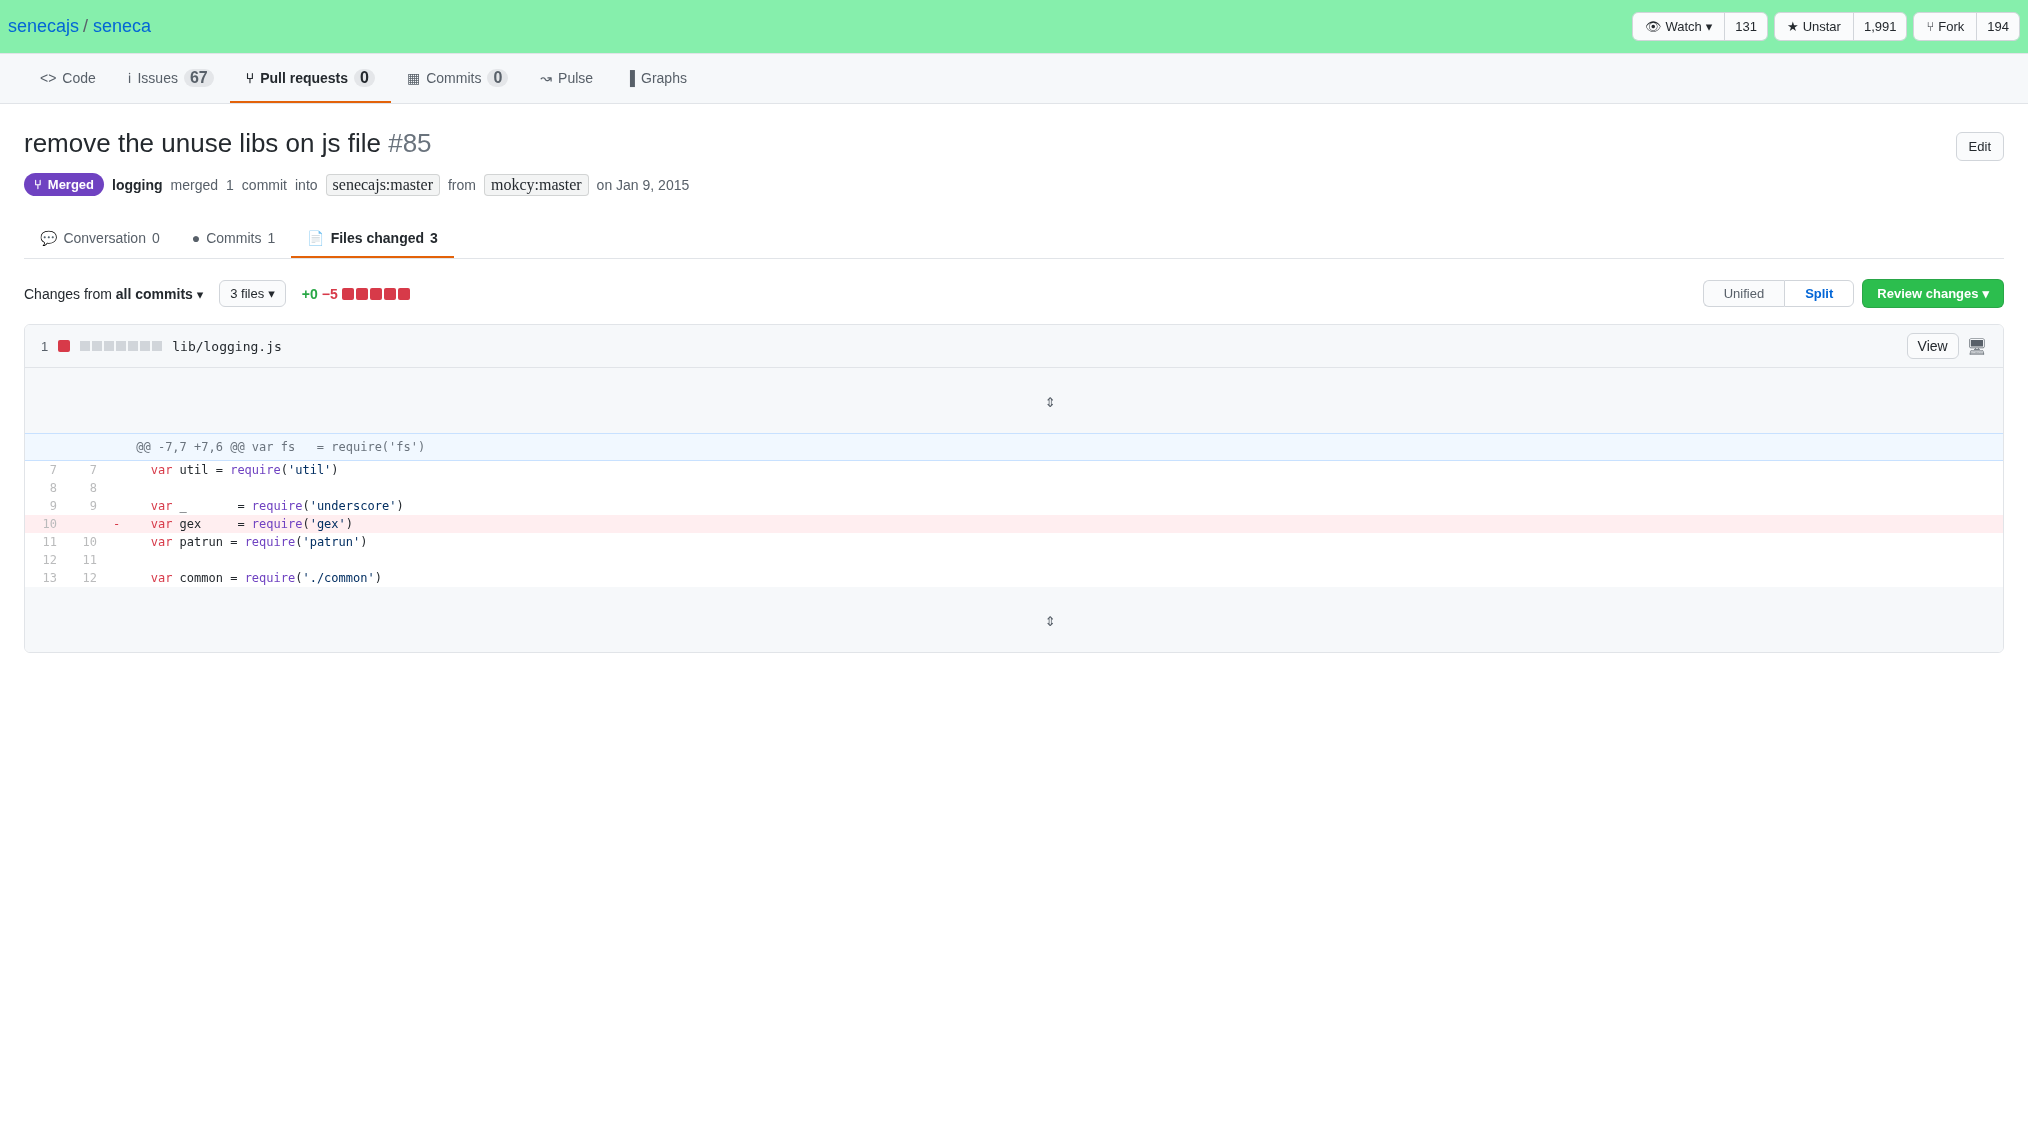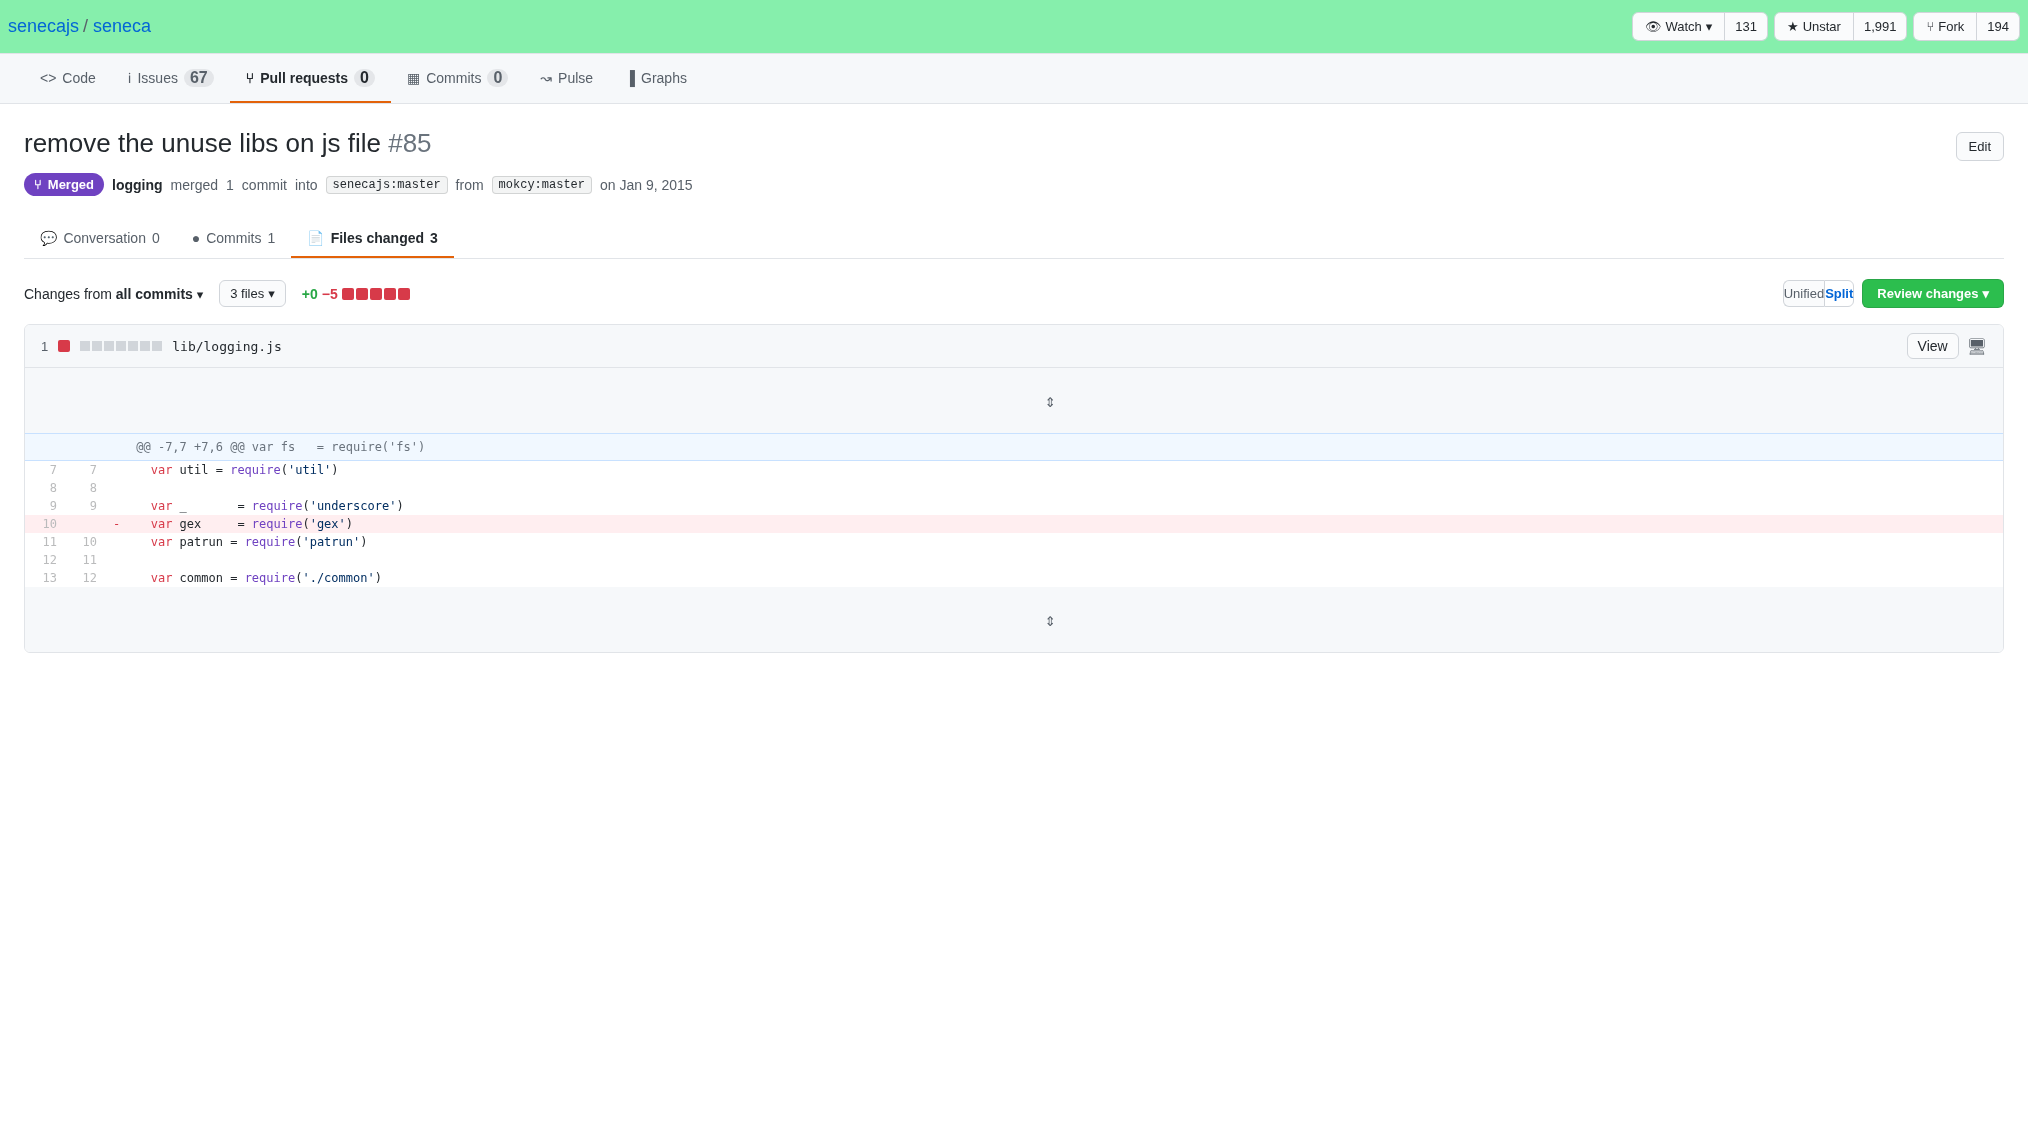--- a/index.html
+++ b/index.html
@@ -107,22 +107,22 @@
       padding: 4px 10px;
       border-radius: 20px;
       font-size: 13px;
       font-weight: 600;
     }
     .code-label {
       background: rgba(27,31,35,0.05);
       border: 1px solid rgba(27,31,35,0.15);
       border-radius: 4px;
       padding: 1px 6px;
-      font-family: Liberation Mono, monospace;
-      font-size: 12px;
+      font-family: Liberation Serif, serif;
+      font-size: 16px;
       color: #24292e;
     }
 
     
     .pr-tabs {
       display: flex;
       border-bottom: 1px solid #e1e4e8;
       margin-bottom: 20px;
     }
     .pr-tab {
@@ -160,21 +160,21 @@
     }
     .diff-stats { display: flex; align-items: center; gap: 4px; font-size: 14px; }
     .additions { color: #28a745; font-weight: 600; }
     .deletions { color: #d73a49; font-weight: 600; }
     .diff-blocks { display: flex; gap: 2px; }
     .diff-block { width: 12px; height: 12px; border-radius: 2px; }
     .diff-block.del { background: #d73a49; }
 
     .view-toggle { display: flex; }
     .view-btn {
-      padding: 5px 0;
+      padding: 5px 20px;
       background: #fafbfc;
       border: 1px solid #d1d5da;
       cursor: pointer;
       font-size: 13px;
       color: #586069;
     }
     .view-btn:first-child { border-radius: 6px 0 0 6px; border-right: none; }
     .view-btn:last-child { border-radius: 0 6px 6px 0; }
     .view-btn.active { background: #fff; color: #0366d6; font-weight: 600; border-color: #d1d5da; }
 

